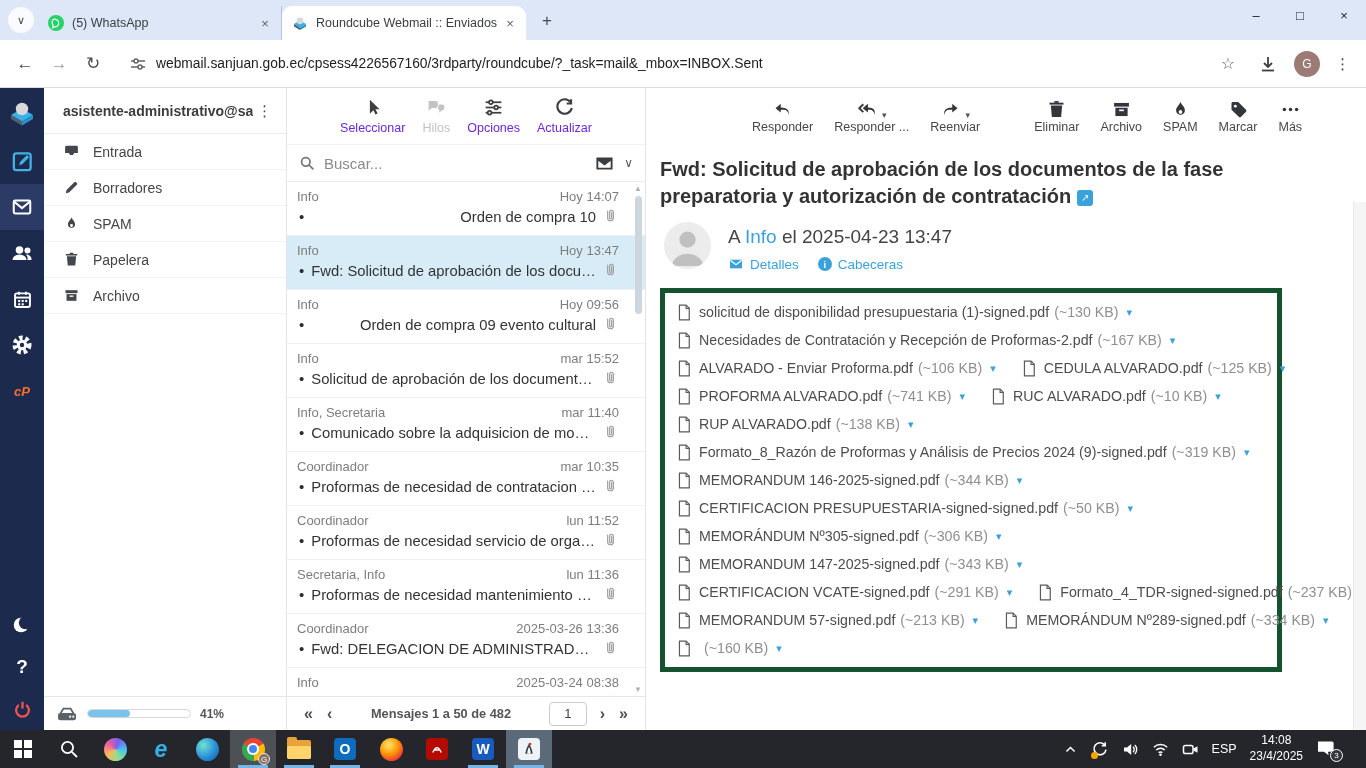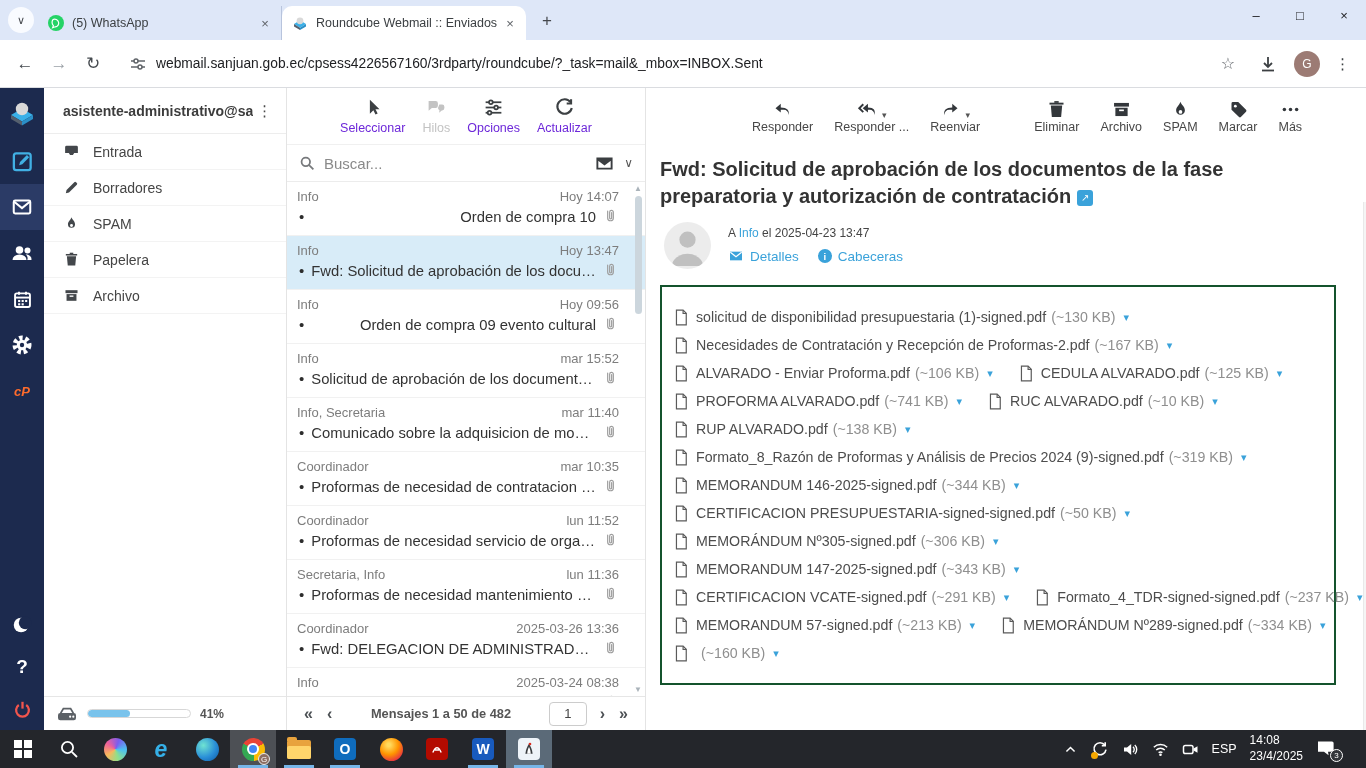--- a/index.html
+++ b/index.html
@@ -97,28 +97,28 @@
   .vt-btn svg { width:21px; height:21px; color:#33373b; }
   .vt-caret { font-size:9px; color:#555; margin-left:4px; }
   .vt-spacer { width:12px; }
   .view-body { flex:1; overflow:hidden; padding:12px 40px 0 14px; position:relative; }
   .subject-line { font-size:20px; font-weight:bold; color:#333; line-height:1.33; max-width:700px; }
   .ext-link { display:inline-block; width:16px; height:16px; background:#3aa2da; border-radius:3px; color:#fff;
     font-size:10px; line-height:16px; text-align:center; vertical-align:2px; margin-left:6px; font-weight:normal; }
   .meta { display:flex; margin-top:13px; padding-left:4px; }
   .avatar { width:47px; height:47px; border-radius:50%; background:#ececec; overflow:hidden; flex:none; }
   .meta-col { margin-left:17px; padding-top:4px; }
-  .meta-line1 { font-size:12px; color:#444; }
+  .meta-line1 { font-size:19px; color:#444; }
   .meta-link { color:#3aa2da; }
   .meta-line2 { display:flex; align-items:center; gap:19px; margin-top:8px; }
   .meta-action { display:flex; align-items:center; gap:6px; font-size:13.5px; color:#3aa2da; }
   .meta-action svg { width:16px; height:16px; color:#3aa2da; }
   .info-circle { width:14px; height:14px; border-radius:50%; background:#3aa2da; color:#fff; font-size:9.5px; font-weight:bold;
     display:flex; align-items:center; justify-content:center; flex:none; }
-  .att-box { margin:16px 0 0 0; border:2px solid #14532d; padding:16px 12px; width:676px; }
+  .att-box { margin:16px 0 0 0; border:5px solid #14532d; padding:5px 12px; width:622px; }
   .att-row { display:flex; align-items:center; min-height:28px; gap:26px; }
   .att-item { display:flex; align-items:center; font-size:14.2px; color:#4d4d4d; white-space:nowrap; }
   .att-item svg { width:14px; height:17px; color:#5a5a5a; margin-right:8px; flex:none; }
   .att-size { color:#8f8f8f; margin-left:5px; }
   .att-caret { color:#3aa2da; font-size:11px; margin-left:8px; }
   .vsb { position:absolute; top:58px; bottom:0; right:0; width:13px; background:#f5f5f5; border-left:1px solid #e9e9e9; }
 
   
   .taskbar { height:38px; background:#24262b; display:flex; align-items:center; }
   .tb-btn { width:46px; height:38px; display:flex; align-items:center; justify-content:center; position:relative; flex:none; }
@@ -143,21 +143,21 @@
   .folder-front { position:absolute; left:0; right:0; bottom:0; height:13px; background:#ffd56b; border-radius:2px; }
   .sq-icon { width:22px; height:22px; border-radius:4px; color:#fff; font-weight:bold; display:flex; align-items:center; justify-content:center; }
   .icon-outlook { background:#0f6cbd; font-size:14px; }
   .icon-word { background:#185abd; font-size:14px; }
   .icon-acrobat { background:#b30b00; }
   .icon-duke { background:#eef3f8; }
   .tray { margin-left:auto; display:flex; align-items:center; gap:13px; padding-right:28px; color:#fff; }
   .tray-icn { width:17px; height:17px; position:relative; display:flex; align-items:center; justify-content:center; }
   .sync-dot { position:absolute; left:-1px; bottom:-1px; width:7px; height:7px; border-radius:50%; background:#f7a800; }
   .tray-lang { font-size:12.5px; }
-  .tray-clock { font-size:12px; line-height:1.3; }
+  .tray-clock { text-align:center; font-size:12px; line-height:1.3; }
   .tray-note { position:relative; width:22px; height:18px; }
   .note-badge { position:absolute; right:-5px; bottom:-4px; width:13px; height:13px; border-radius:50%; background:#33363b;
     border:1.5px solid #fff; color:#fff; font-size:8px; display:flex; align-items:center; justify-content:center; }
 </style>
 </head>
 <body>
 
 <div class="tabstrip">
   <div class="tab-search-btn">
       <span>∨</span>

